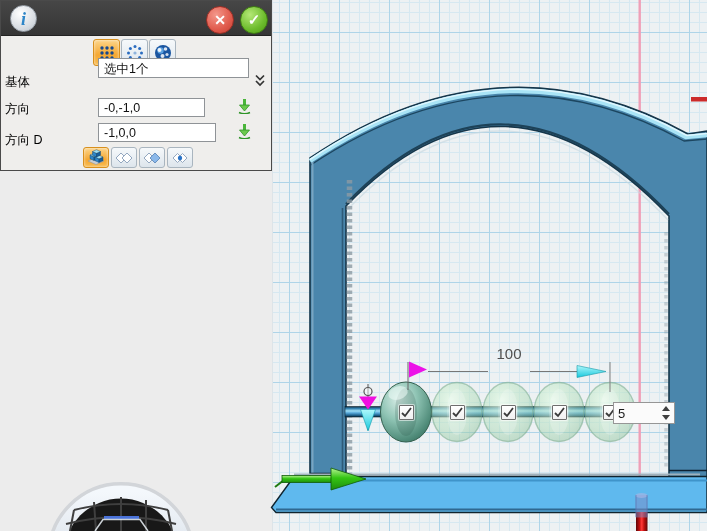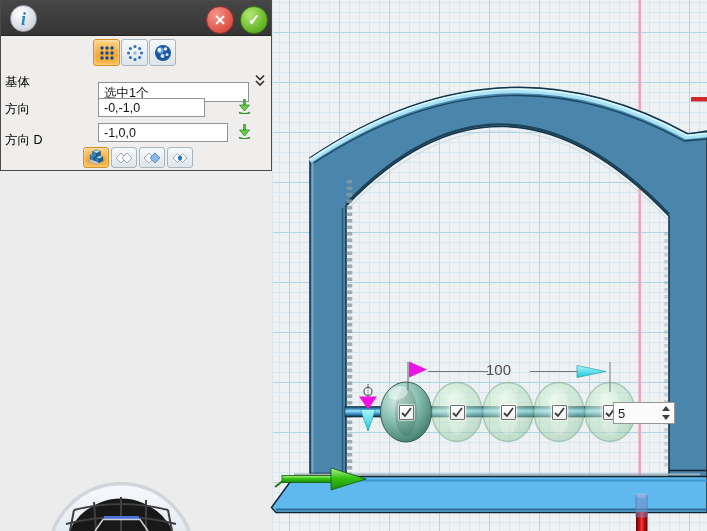--- a/index.html
+++ b/index.html
@@ -18,22 +18,22 @@
       linear-gradient(to bottom, #d6e8f1 1px, transparent 1px),
       linear-gradient(to right,  #d6e8f1 1px, transparent 1px);
     background-size:50px 50px,50px 50px,10px 10px,10px 10px;
     background-position:0 32px,16px 0,0 2px,6px 0;
     border-left:1px solid #dde4e8;
   }
   #scene{position:absolute;left:0;top:0;width:707px;height:531px;}
 
   
   .dim-label{
-    position:absolute;left:486px;top:361px;width:46px;height:18px;
-    text-align:left;font-size:15px;color:#4f4f4f;pointer-events:none;
+    position:absolute;left:486px;top:345px;width:46px;height:18px;
+    text-align:center;font-size:15px;color:#4f4f4f;pointer-events:none;
   }
   .chk{
     position:absolute;top:405px;width:13px;height:13px;
     background:linear-gradient(#ffffff,#f0f0f0);
     border:1.5px solid #6e6e6e;border-radius:1px;
     box-shadow:0 0 0 1px rgba(255,255,255,.55);
   }
   .chk svg{display:block;width:100%;height:100%;}
   #chk1{left:399px}#chk2{left:450px}#chk3{left:501px}#chk4{left:552px}#chk5{left:603px}
   .spinner{
@@ -322,36 +322,36 @@
       <circle cx="10" cy="10" r="8" fill="#1a55a0"></circle>
       <circle cx="7.5" cy="7.5" r="3.2" fill="#5aa0e0"></circle>
       <circle cx="6.5" cy="7" r="2" fill="#ffffff" opacity="0.9"></circle>
       <circle cx="12.5" cy="6" r="1.8" fill="#ffffff" opacity="0.85"></circle>
       <circle cx="9.5" cy="13" r="2" fill="#ffffff" opacity="0.85"></circle>
       <circle cx="14" cy="11.5" r="1.6" fill="#ffffff" opacity="0.8"></circle>
     </svg>
   </div>
 
   <div class="fld-label" style="top:73px">基体</div>
-  <div class="fld-input" style="top:81px;width:151px;height:20px">选中1个</div>
+  <div class="fld-input" style="top:57px;width:151px;height:20px">选中1个</div>
   <svg class="ico-abs" style="left:251px;top:73px" width="16" height="14" viewBox="0 0 16 14">
     <polyline points="4,1.5 8,5.5 12,1.5" fill="none" stroke="#333" stroke-width="1.7"></polyline>
     <polyline points="4,7 8,11 12,7" fill="none" stroke="#333" stroke-width="1.7"></polyline>
   </svg>
 
   <div class="fld-label" style="top:100px">方向</div>
   <div class="fld-input" style="top:96.5px;width:107px;height:19px">-0,-1,0</div>
   <svg class="ico-abs" style="left:236px;top:97px" width="15" height="16" viewBox="0 0 15 16">
     <rect x="6" y="1" width="3" height="6.5" fill="#4ab53a"></rect>
     <polygon points="2.5,7 12.5,7 7.5,13" fill="#6bc94c" stroke="#2e9428" stroke-width="0.8"></polygon>
     <path d="M2,14.5 Q7.5,17 13,14.5" fill="none" stroke="#2e9428" stroke-width="1.4"></path>
   </svg>
 
   <div class="fld-label" style="top:131px">方向 D</div>
-  <div class="fld-input" style="top:121.5px;width:130px;height:19px">-1,0,0</div>
+  <div class="fld-input" style="top:121.5px;width:118px;height:19px">-1,0,0</div>
   <svg class="ico-abs" style="left:236px;top:122px" width="15" height="16" viewBox="0 0 15 16">
     <rect x="6" y="1" width="3" height="6.5" fill="#4ab53a"></rect>
     <polygon points="2.5,7 12.5,7 7.5,13" fill="#6bc94c" stroke="#2e9428" stroke-width="0.8"></polygon>
     <path d="M2,14.5 Q7.5,17 13,14.5" fill="none" stroke="#2e9428" stroke-width="1.4"></path>
   </svg>
 
   <div class="bottombtn active-btn" id="bb1">
     <svg width="20" height="17" viewBox="0 0 20 17">
       <polygon points="2,12 10,15.5 18,12 10,8.5" fill="#c8cdd2" stroke="#8a9096" stroke-width="0.5"></polygon>
       <g stroke="#0c3c66" stroke-width="0.4">

